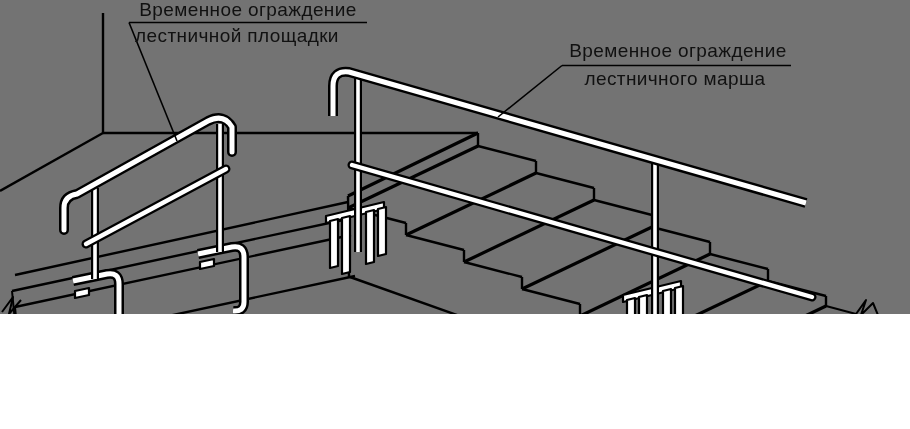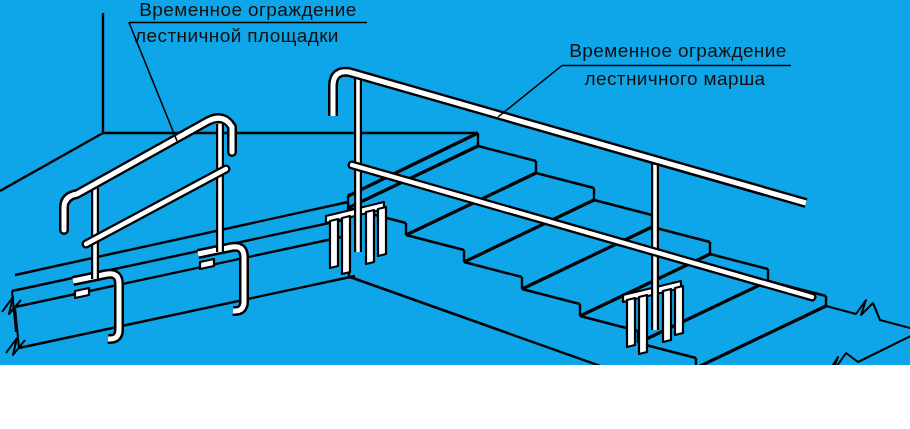--- a/index.html
+++ b/index.html
@@ -1,16 +1,16 @@
 <!DOCTYPE html>
 <html><head>
 <meta charset="utf-8">
 <style>
   html,body{margin:0;padding:0;background:#ffffff;}
-  .figure-wrap{width:910px;height:365px;background:#0ea5e9;overflow:hidden;position:relative;}
+  .figure-wrap{width:910px;height:314px;background:#737373;overflow:hidden;position:relative;}
   svg{display:block;}
   svg text{font-family:"Liberation Sans","DejaVu Sans",sans-serif;font-size:19px;fill:#111111;letter-spacing:0.4px;}
   .ln{fill:none;stroke:#000;stroke-width:2.4;stroke-linecap:butt;stroke-linejoin:round;}
   .ln-thick{fill:none;stroke:#000;stroke-width:3.2;stroke-linecap:butt;stroke-linejoin:round;}
   .ln-thin{fill:none;stroke:#000;stroke-width:2;stroke-linecap:butt;stroke-linejoin:round;}
   .t-out{fill:none;stroke:#000;stroke-linejoin:round;}
   .t-in{fill:none;stroke:#fff;stroke-linejoin:round;}
   .cap-r{stroke-linecap:round;}
   .cap-b{stroke-linecap:butt;}
   .plate{fill:#fff;stroke:#000;stroke-width:2.2;stroke-linejoin:round;}

